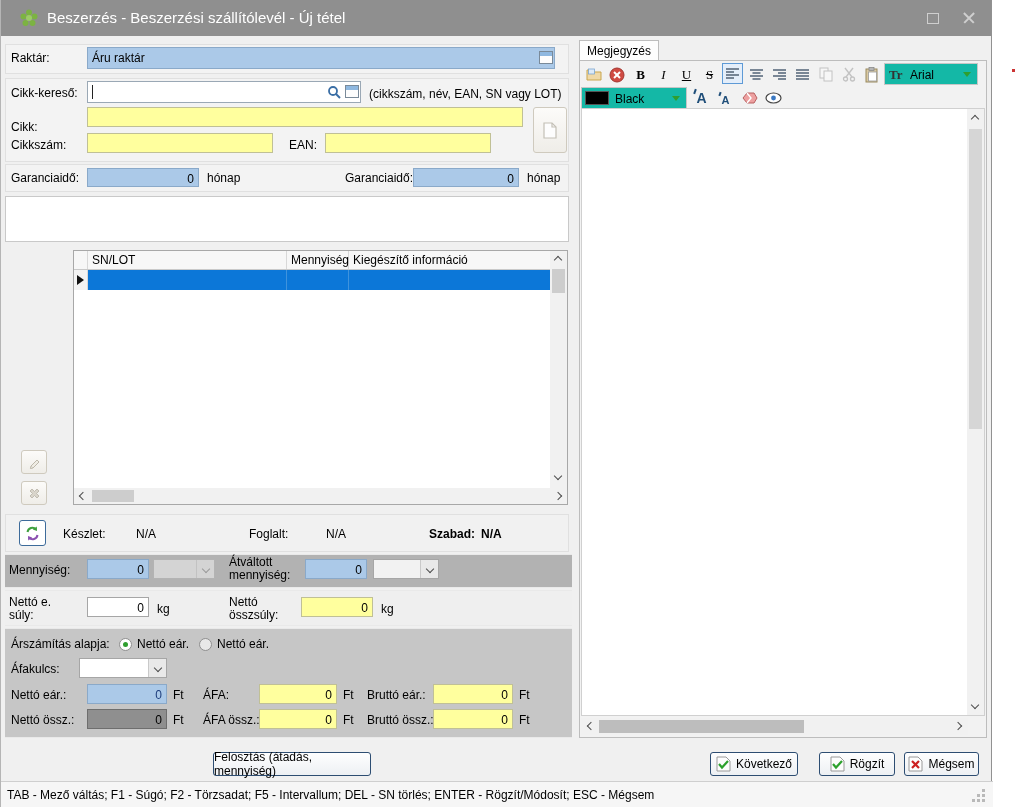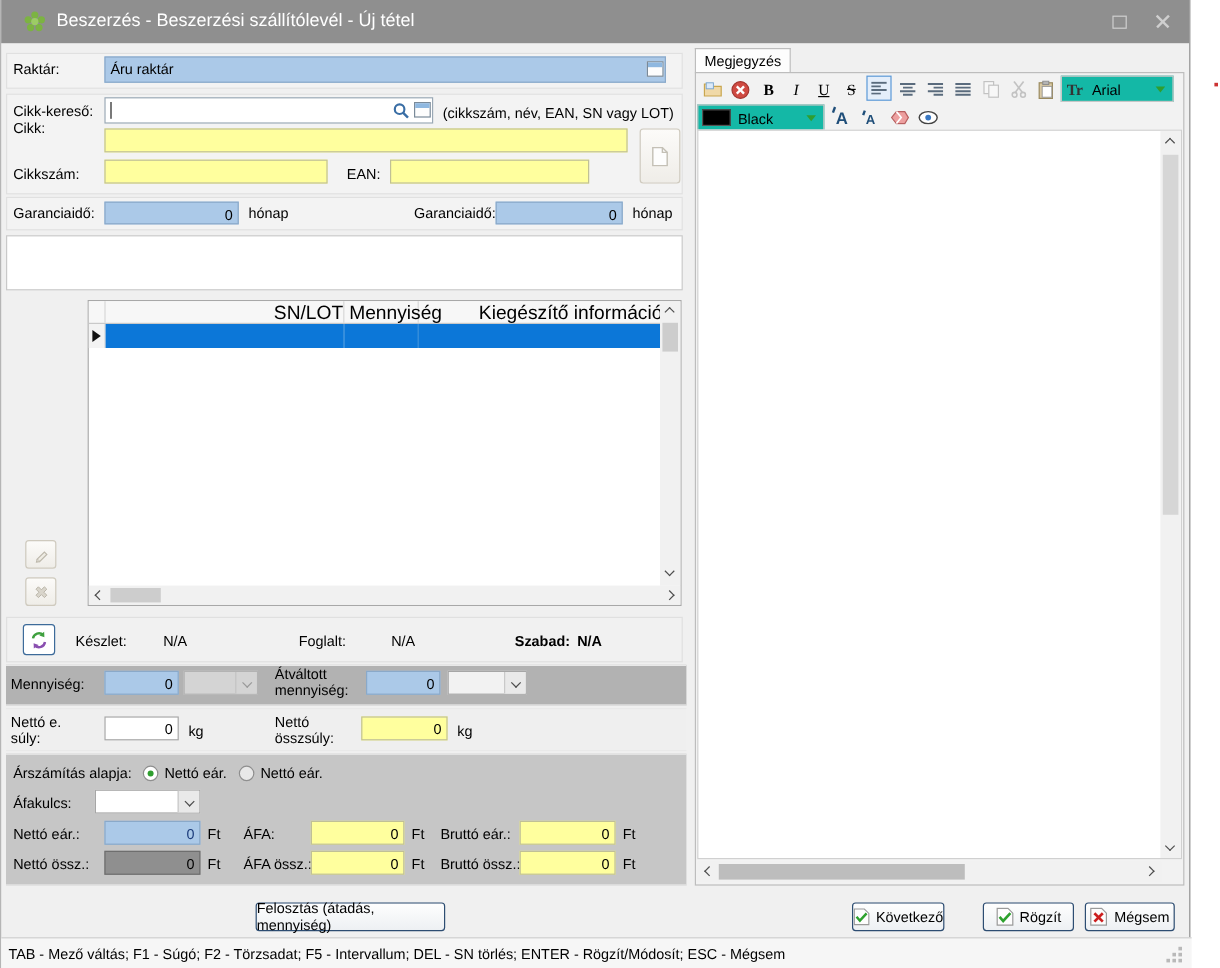--- a/index.html
+++ b/index.html
@@ -49,21 +49,21 @@
   .chv.left { transform: rotate(135deg); } .chv.right { transform: rotate(-45deg); }
   .chv.dim { border-color: #9a9a9a; }
 
   .radio { position: absolute; width: 13px; height: 13px; border: 1px solid #8f8f8f; border-radius: 50%; background: #fff; }
   .radio.off { background: #e8e8e8; }
   .radio.on::after { content: ""; position: absolute; left: 3px; top: 3px; width: 5px; height: 5px; border-radius: 50%; background: #2f9e2f; }
 
   
   .tbl { position: absolute; left: 72px; top: 250px; width: 495px; height: 255px; background: #fff; border: 1px solid #a8a8a8; }
   .tbl-head { position: absolute; left: 0; top: 0; width: 478px; height: 19px; background: #f7f7f7; border-bottom: 1px solid #c9c9c9; }
-  .th { position: absolute; top: 0; height: 18px; font-size: 16px; padding: 2px 0 0 4px; border-right: 1px solid #d8d8d8; text-align: right; }
+  .th { position: absolute; top: 0; height: 18px; font-size: 12px; padding: 2px 0 0 4px; border-right: 1px solid #d8d8d8; }
   .sel-row { position: absolute; left: 0; top: 19px; width: 478px; height: 20px; }
   .sel-cell { position: absolute; top: 0; height: 20px; background: #0c77d8; border-right: 1px solid #3f93dd; }
   .row-marker { position: absolute; width: 0; height: 0; border-top: 5px solid transparent; border-bottom: 5px solid transparent; border-left: 7px solid #111; }
   .sbar { position: absolute; background: #f1f1f1; }
   .sthumb { position: absolute; background: #cdcdcd; }
 
   
   .tab { position: absolute; left: 578px; top: 40px; width: 80px; height: 21px; background: #fdfdfd;
          border: 1px solid #bdbdbd; border-bottom: none; display: flex; align-items: center; justify-content: center; font-size: 12px; }
   .editor-panel { position: absolute; left: 578px; top: 60px; width: 408px; height: 678px; border: 1px solid #bdbdbd; background: #f2f2f2; }
@@ -117,21 +117,21 @@
   <div class="txt-in" style="left:86px;top:81px;width:274px;height:22px">
     <div class="caret" style="left:4px;top:3px"></div>
   </div>
   <svg style="position:absolute;left:326px;top:85px" width="14" height="14" viewBox="0 0 14 14">
     <circle cx="6" cy="6" r="4" fill="none" stroke="#3a6ea5" stroke-width="1.8"></circle>
     <line x1="9" y1="9" x2="13" y2="13" stroke="#3a6ea5" stroke-width="2"></line>
   </svg>
   <div class="win-ic" style="left:344px;top:85px"></div>
   <span class="lbl" style="left:368px;top:87px">(cikkszám, név, EAN, SN vagy LOT)</span>
 
-  <span class="lbl" style="left:10px;top:100px">Cikk:</span>
+  <span class="lbl" style="left:10px;top:120px">Cikk:</span>
   <div class="fld yellow" style="left:86px;top:107px;width:436px;height:20px"></div>
   <div class="sq-btn" style="left:532px;top:107px;width:34px;height:46px">
     <svg width="14" height="17" viewBox="0 0 14 17">
       <path d="M1 1 h8 l4 4 v11 h-12 z" fill="#fdfdfd" stroke="#c4c0b6" stroke-width="1.2"></path>
       <path d="M9 1 v4 h4" fill="none" stroke="#c4c0b6" stroke-width="1.2"></path>
     </svg>
   </div>
   <span class="lbl" style="left:10px;top:138px">Cikkszám:</span>
   <div class="fld yellow" style="left:86px;top:133px;width:186px;height:20px"></div>
   <span class="lbl" style="left:288px;top:138px">EAN:</span>
@@ -382,21 +382,21 @@
       <div class="sthumb" style="left:2px;top:20px;width:13px;height:300px;background:#d6d6d6"></div>
       <span class="chv down" style="position:absolute;left:5px;bottom:7px"></span>
     </div>
   </div>
   <div class="sbar" style="position:absolute;left:580px;top:718px;width:387px;height:17px">
     <span class="chv left" style="position:absolute;left:7px;top:5px"></span>
     <div class="sthumb" style="left:18px;top:2px;width:205px;height:13px;background:#bdbdbd"></div>
     <span class="chv right" style="position:absolute;right:7px;top:5px"></span>
   </div>
 
-  <div class="btn" style="left:709px;top:752px;width:77px;height:24px">
+  <div class="btn" style="left:709px;top:752px;width:88px;height:24px">
     <svg width="15" height="16" viewBox="0 0 15 16">
       <path d="M1 1 h9 l4 4 v10 h-13 z" fill="#fdfdfd" stroke="#9a9a9a"></path>
       <path d="M3 8 l3 3.5 L12 5" fill="none" stroke="#2da12d" stroke-width="2.2"></path>
     </svg>
     <span>Következő</span>
   </div>
   <div class="btn" style="left:818px;top:752px;width:76px;height:24px">
     <svg width="15" height="16" viewBox="0 0 15 16">
       <path d="M1 1 h9 l4 4 v10 h-13 z" fill="#fdfdfd" stroke="#9a9a9a"></path>
       <path d="M3 8 l3 3.5 L12 5" fill="none" stroke="#2da12d" stroke-width="2.2"></path>

